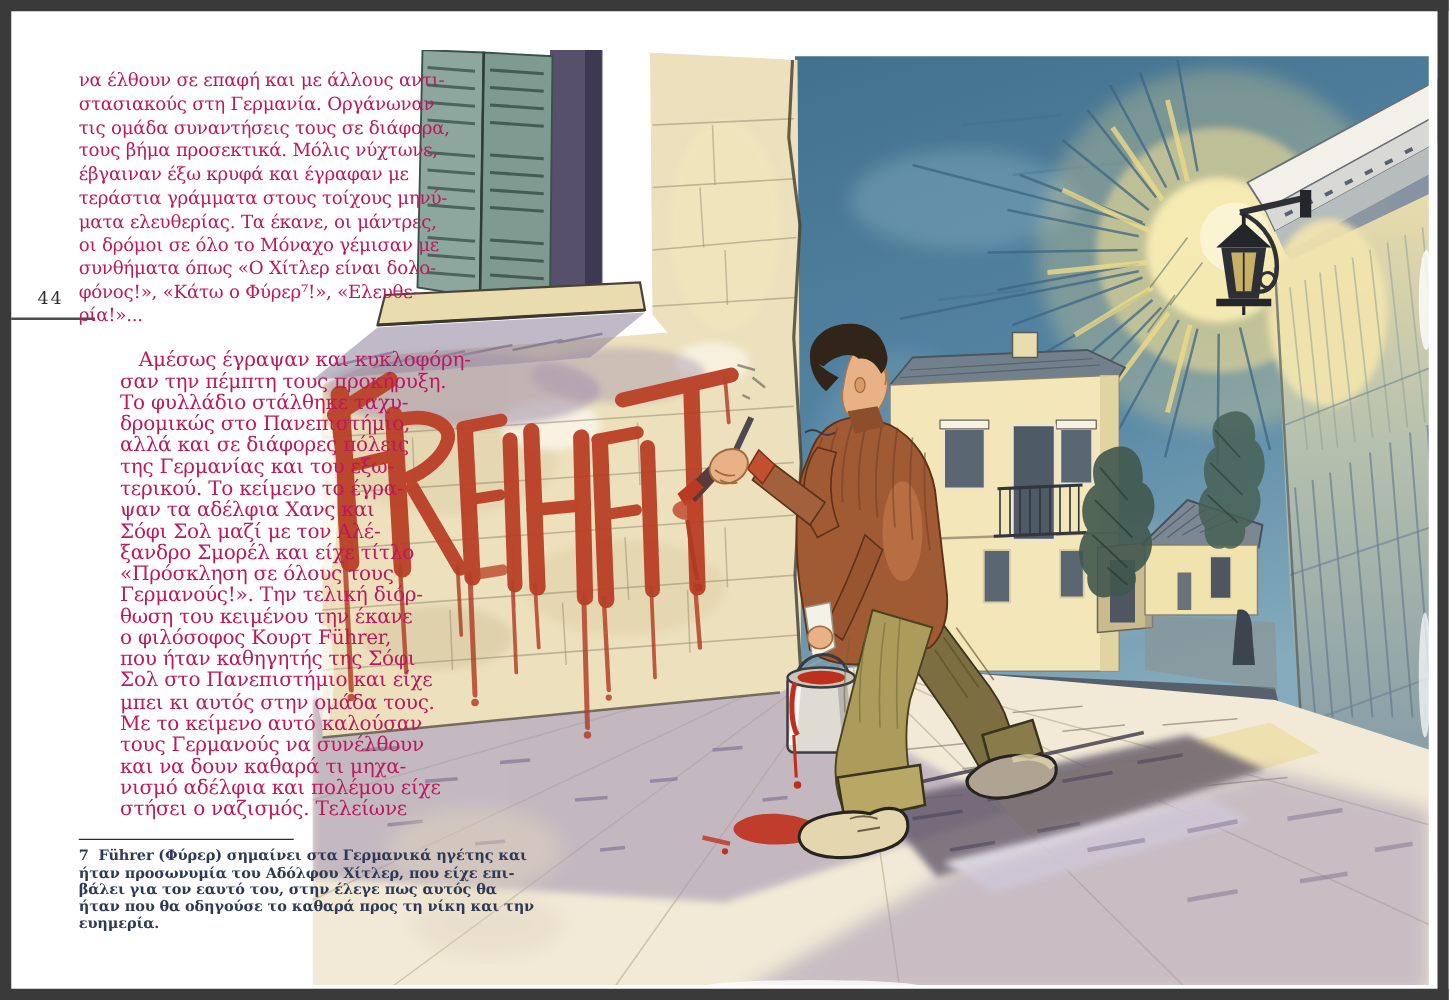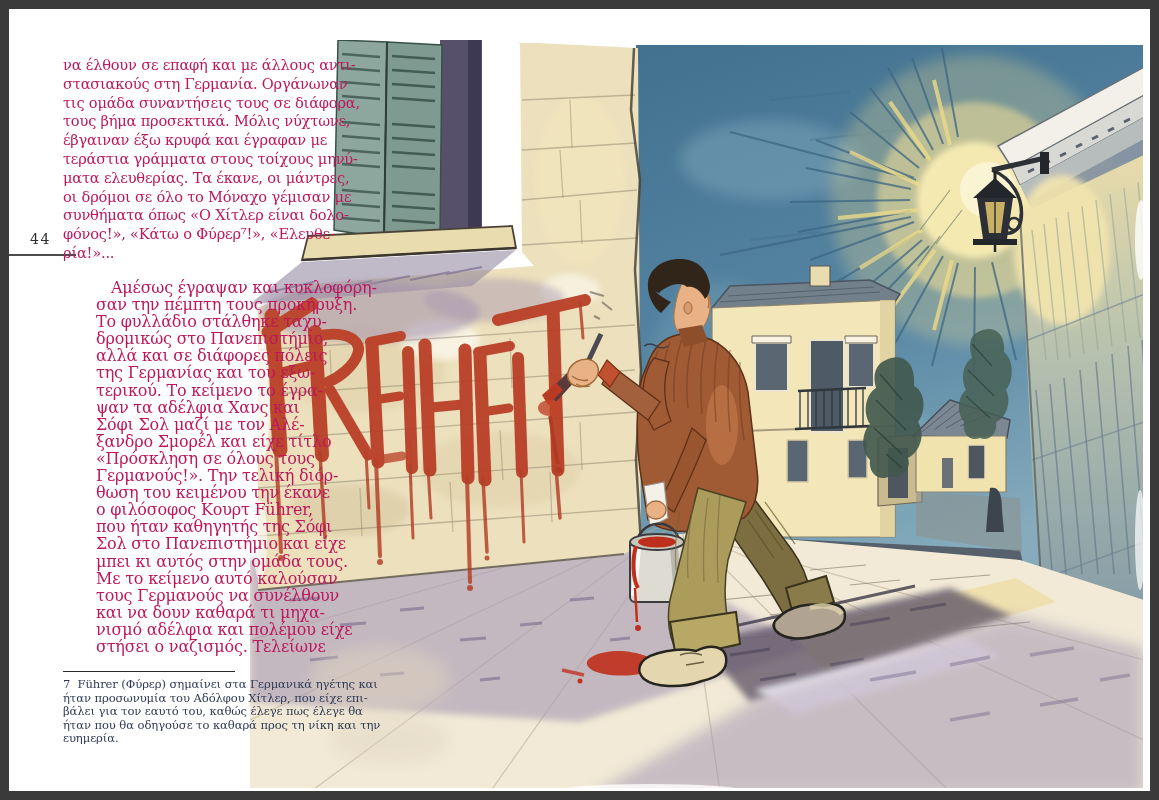--- a/index.html
+++ b/index.html
@@ -10,21 +10,21 @@
   #b-bottom{left:0;top:791px;width:1159px;height:9px;}
   #b-left{left:0;top:0;width:9px;height:800px;}
   #b-right{left:1150px;top:0;width:9px;height:800px;}
 
   .textcol{position:absolute;color:#be185d;z-index:5;}
   .tline{white-space:pre;}
   #para1{left:63px;top:56px;width:284px;font-size:14.6px;line-height:18.8px;letter-spacing:-0.2px;}
   #para2{left:64px;top:279px;width:215px;font-size:16px;line-height:17.1px;letter-spacing:-0.2px;margin-left:32px;}
   #para2 .tline:first-child{padding-left:15px;}
   #footnote{left:63px;top:678px;width:300px;font-size:11.6px;line-height:13.5px;
-            color:#2e3a55;letter-spacing:-0.1px;}
+            color:#2e3a55;letter-spacing:-0.1px;font-weight:bold;}
   #footnote-rule{position:absolute;left:63px;top:671px;width:172px;height:1px;background:#2b2b2b;z-index:5;}
   #page-number{position:absolute;left:30px;top:231px;font-size:14px;color:#2f2f2f;
                letter-spacing:1.5px;z-index:5;}
   #page-number-rule{position:absolute;left:9px;top:254px;width:67px;height:1.5px;background:#4c4c4c;z-index:5;}
   #illustration{position:absolute;left:250px;top:40px;width:900px;height:755px;z-index:2;}
 </style>
 </head>
 <body>
 
 <div class="border-strip" id="b-top"></div>
@@ -70,21 +70,21 @@
     <div class="tline">τους Γερμανούς να συνέλθουν</div>
     <div class="tline">και να δουν καθαρά τι μηχα-</div>
     <div class="tline">νισμό αδέλφια και πολέμου είχε</div>
     <div class="tline">στήσει ο ναζισμός. Τελείωνε</div>
   </div>
 
 <div id="footnote-rule"></div>
 <div id="footnote" class="textcol">
     <div class="tline">7  Führer (Φύρερ) σημαίνει στα Γερμανικά ηγέτης και</div>
     <div class="tline">ήταν προσωνυμία του Αδόλφου Χίτλερ, που είχε επι-</div>
-    <div class="tline">βάλει για τον εαυτό του, καθώς έλεγε πως έλεγε θα</div>
+    <div class="tline">βάλει για τον εαυτό του, στην έλεγε πως αυτός θα</div>
     <div class="tline">ήταν που θα οδηγούσε το καθαρά προς τη νίκη και την</div>
     <div class="tline">ευημερία.</div>
   </div>
 
 <svg id="illustration" viewBox="0 0 900 755" xmlns="http://www.w3.org/2000/svg" aria-label="FREIHEIT">
   <defs>
     <linearGradient id="skyg" x1="0" y1="0" x2="0.3" y2="1">
       <stop offset="0" stop-color="#42718f"></stop>
         <stop offset="0.55" stop-color="#5585a3"></stop>
       <stop offset="1" stop-color="#85abbc"></stop>

